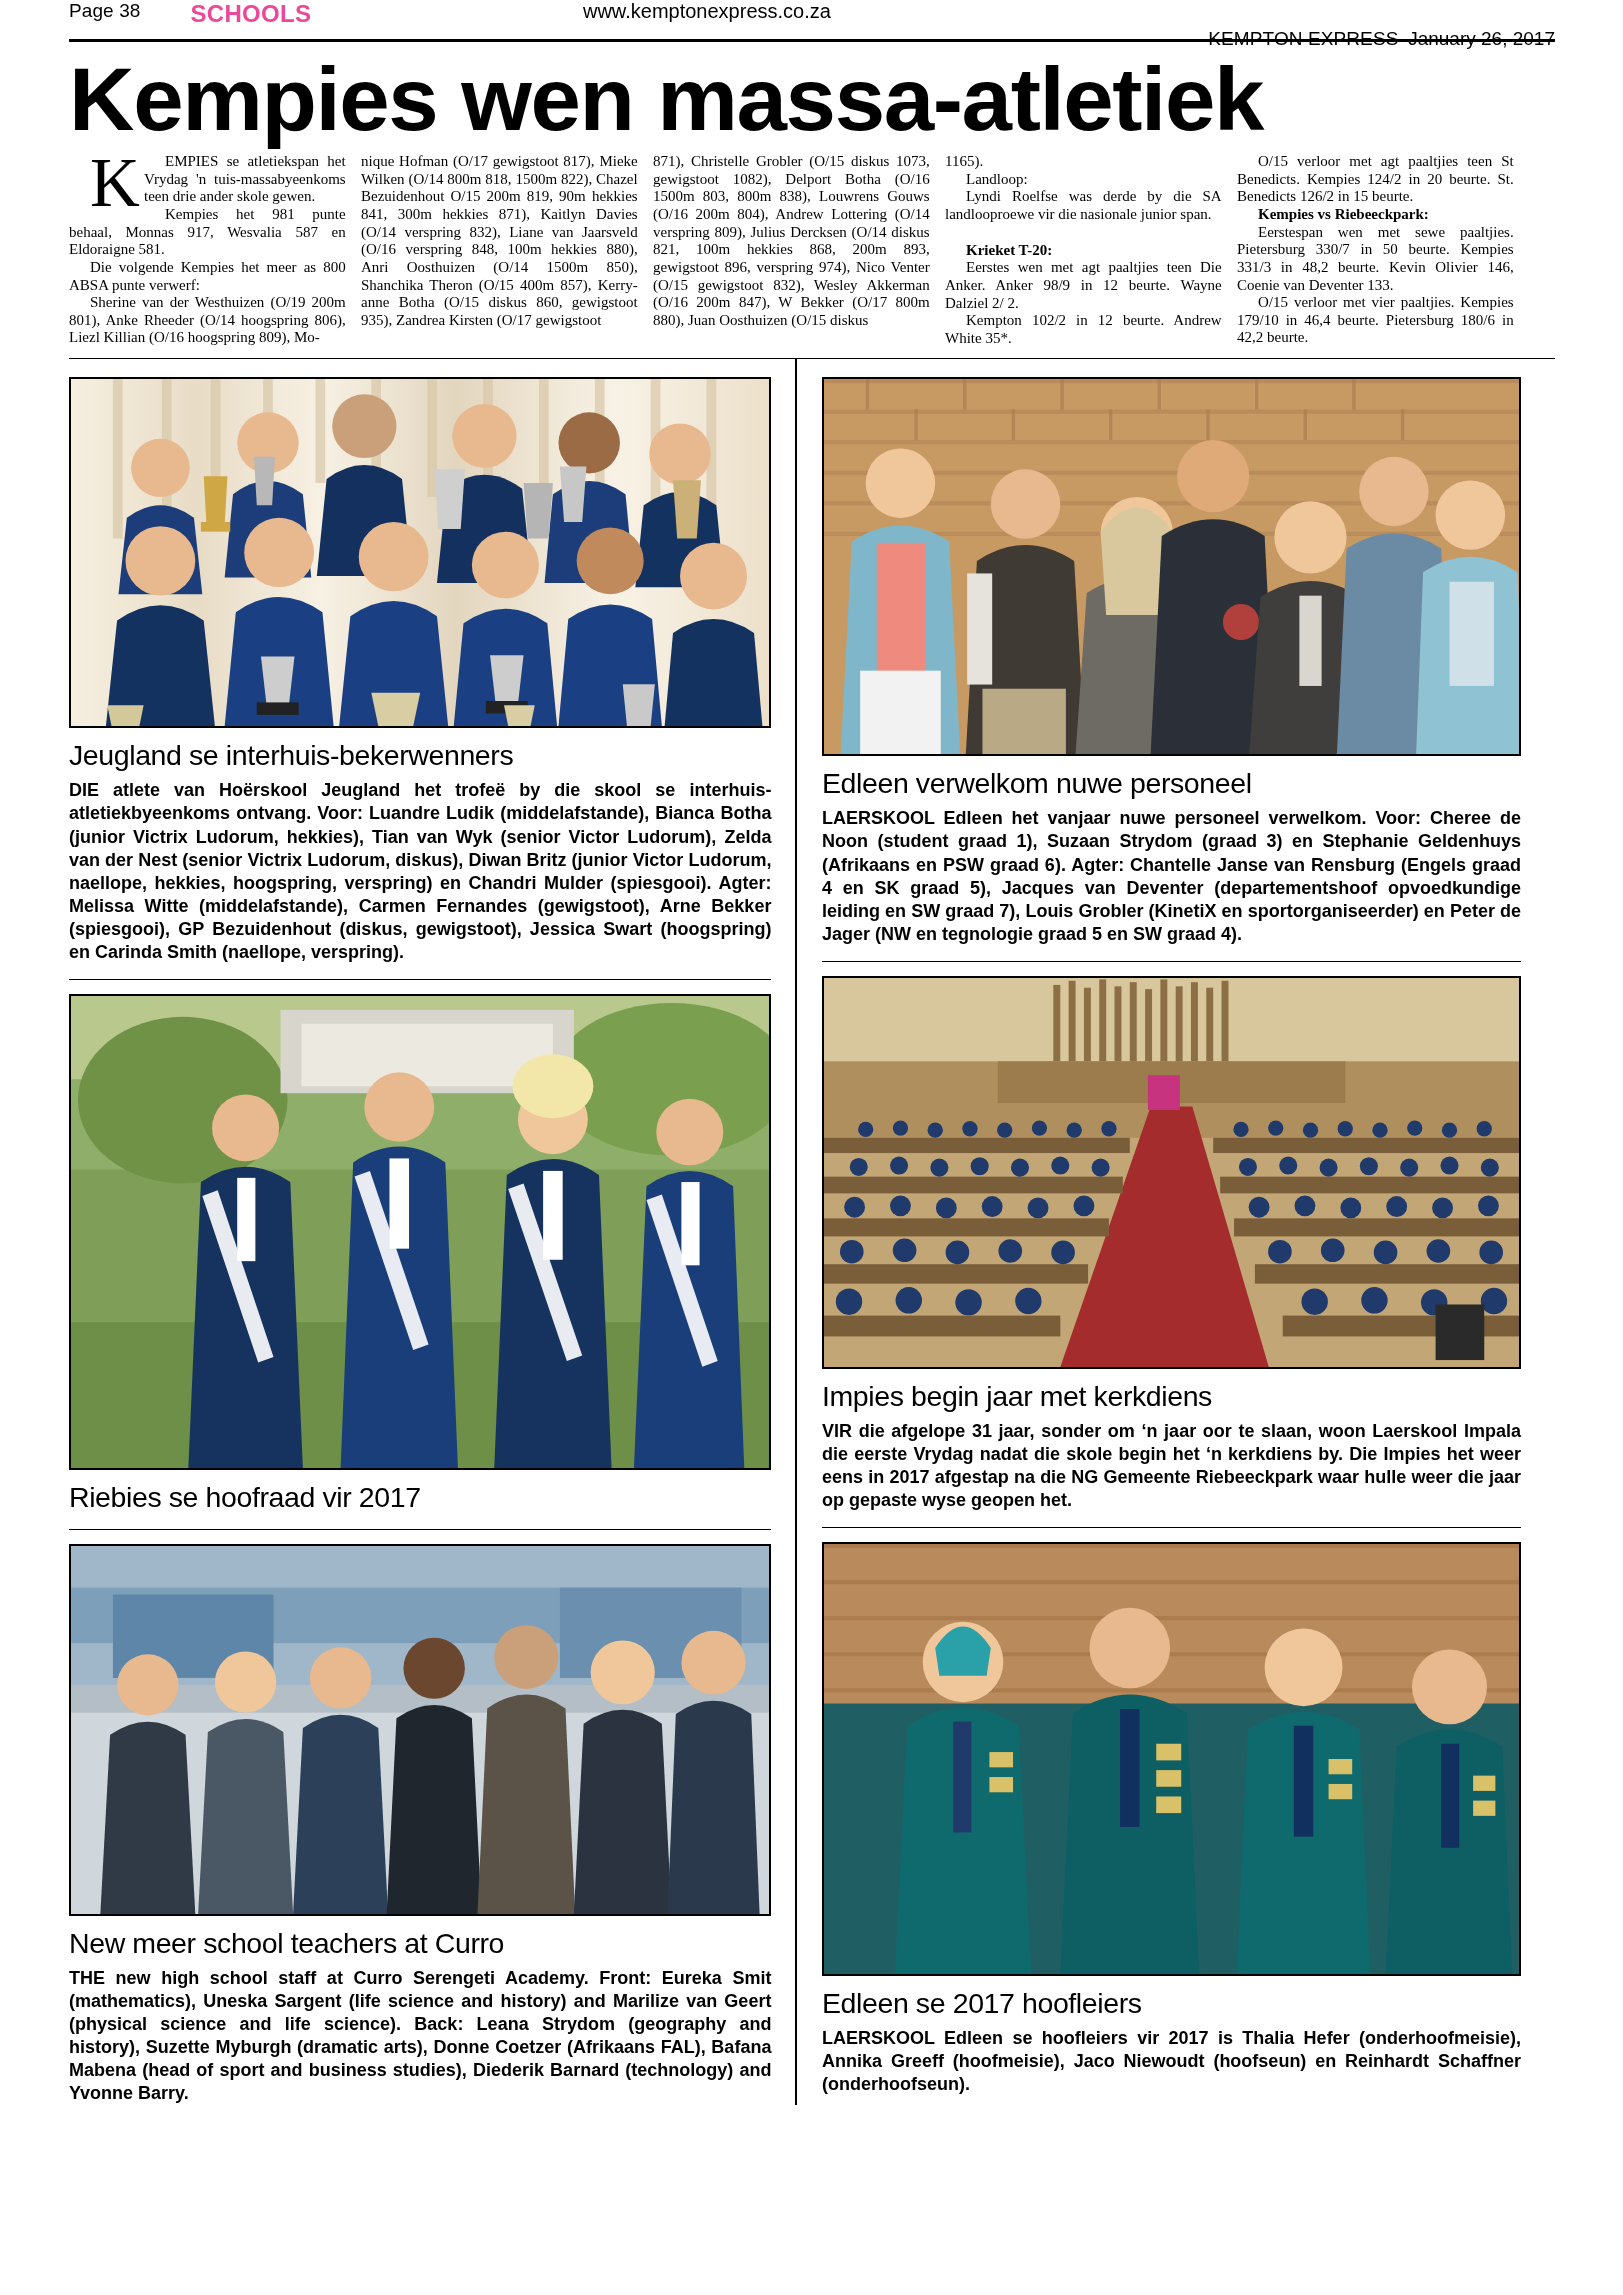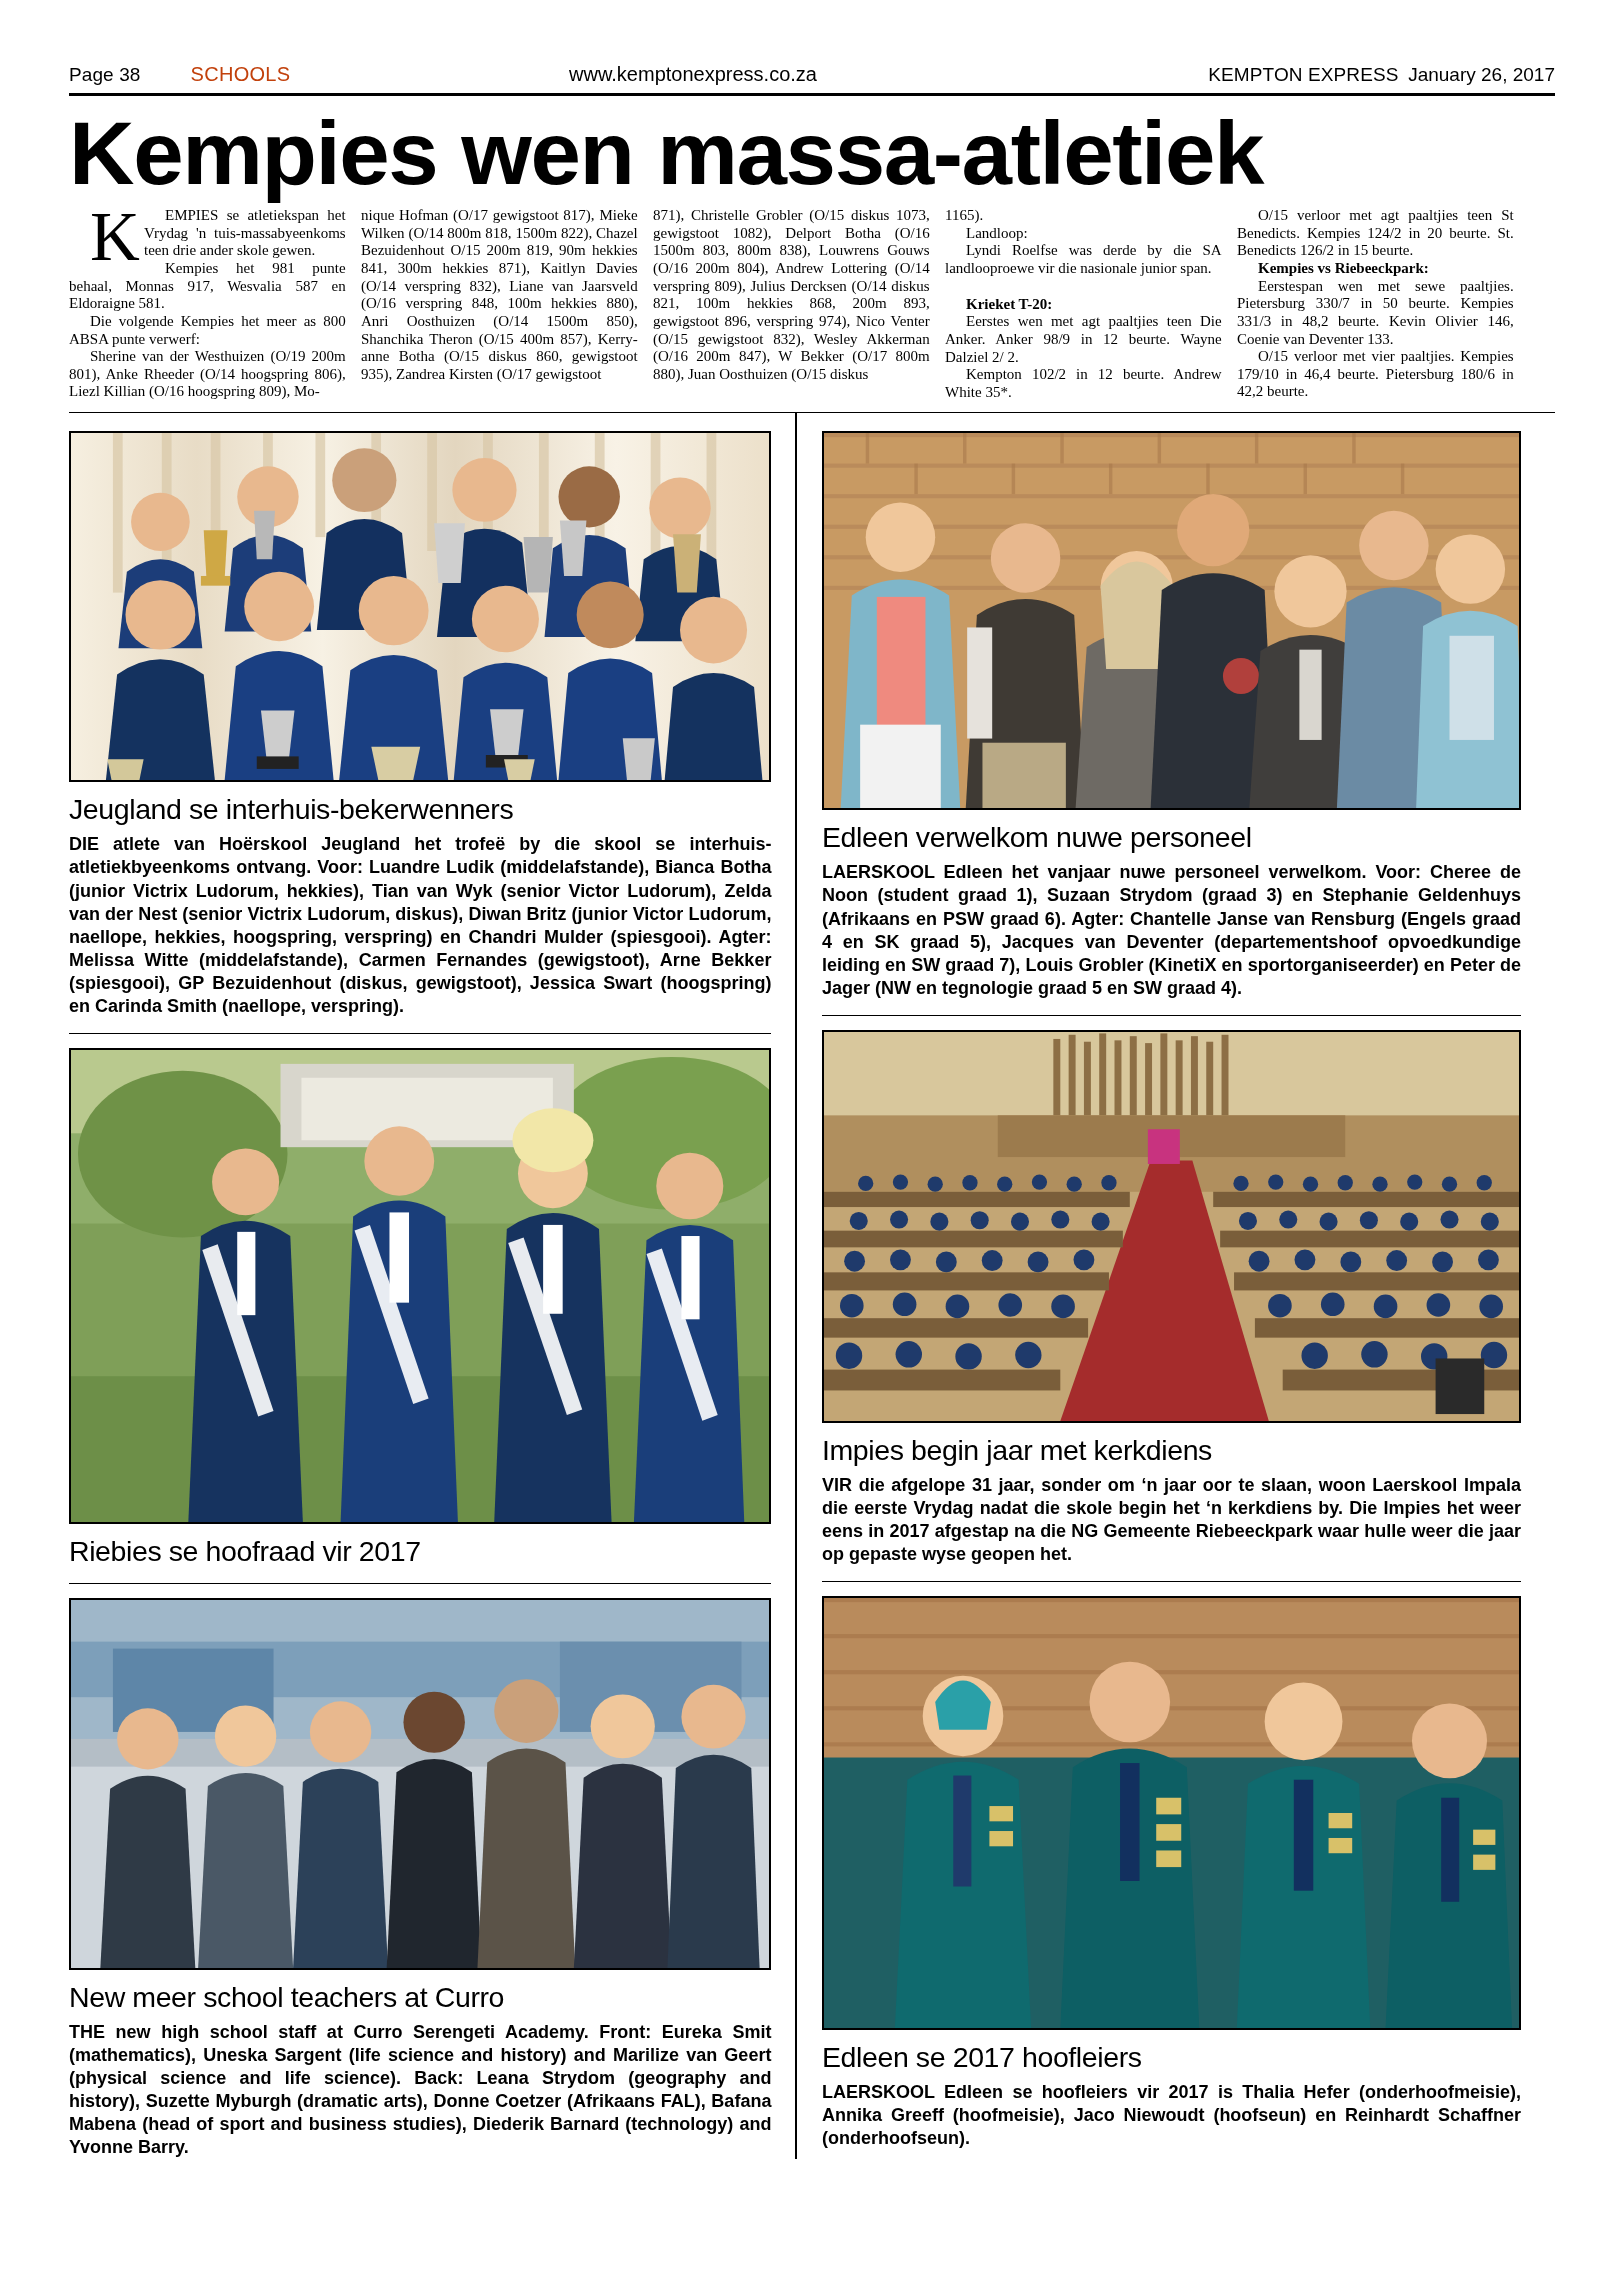--- a/index.html
+++ b/index.html
@@ -6,23 +6,23 @@
   body {
     width:1624px; height:2295px;
     background:#ffffff;
     font-family:"Liberation Serif", serif;
     color:#000;
     overflow:hidden;
   }
   .page { position:relative; width:1624px; height:2295px; box-sizing:border-box; padding:0 69px; }
 
   
-  .masthead { display:flex; align-items:flex-end; padding-top:54px; height:32px; }
+  .masthead { display:flex; align-items:flex-start; height:32px; }
   .mh-page { font-family:"Liberation Sans", sans-serif; font-size:19px; letter-spacing:0.1px; }
-  .mh-section { font-family:"Liberation Sans", sans-serif; font-size:20px; font-weight:normal; color:#c2410c; margin-left:50px; letter-spacing:0.3px; }
+  .mh-section { font-family:"Liberation Sans", sans-serif; font-size:24px; font-weight:bold; color:#ec4899; margin-left:50px; letter-spacing:0.3px; }
   .mh-url { font-family:"Liberation Sans", sans-serif; font-size:20px; margin-left:auto; margin-right:auto; padding-left:83px; }
   .mh-paper { font-family:"Liberation Sans", sans-serif; font-size:19px; margin-left:auto;margin-top:28px; }
   .mh-paper .pname { letter-spacing:0.1px; }
   .mh-paper .pdate { margin-left:9.7px; }
   .rule-thick { border-top:3.5px solid #000; margin-top:7px; }
 
   
   .headline {
     font-family:"Liberation Sans", sans-serif;
     font-weight:bold;

